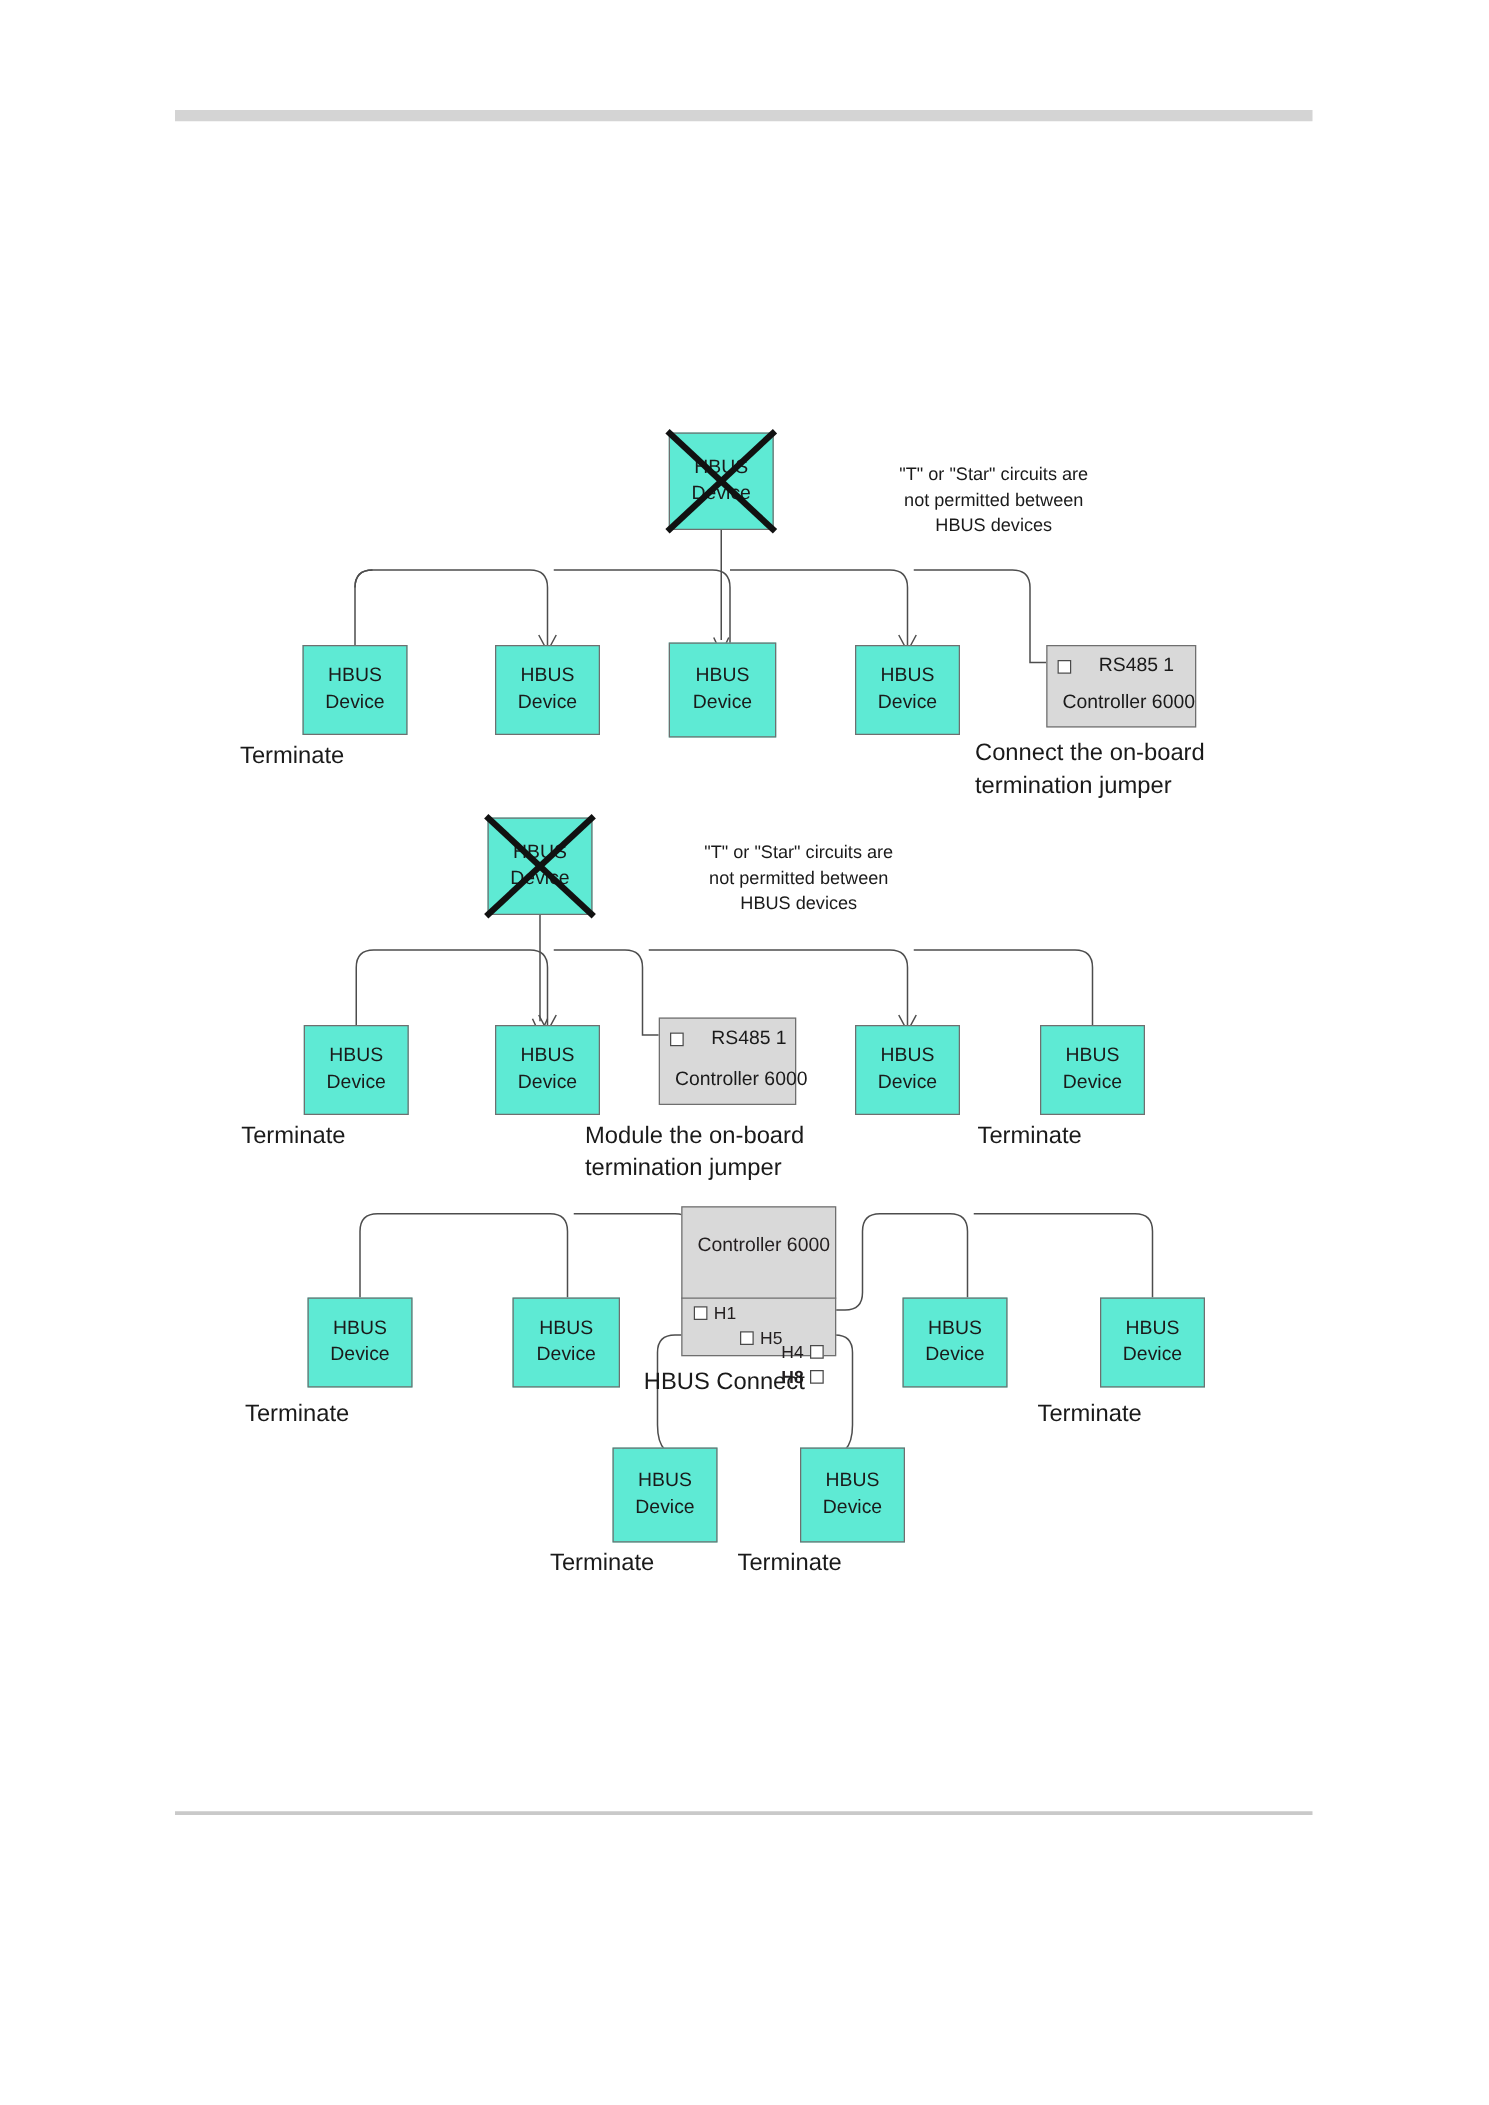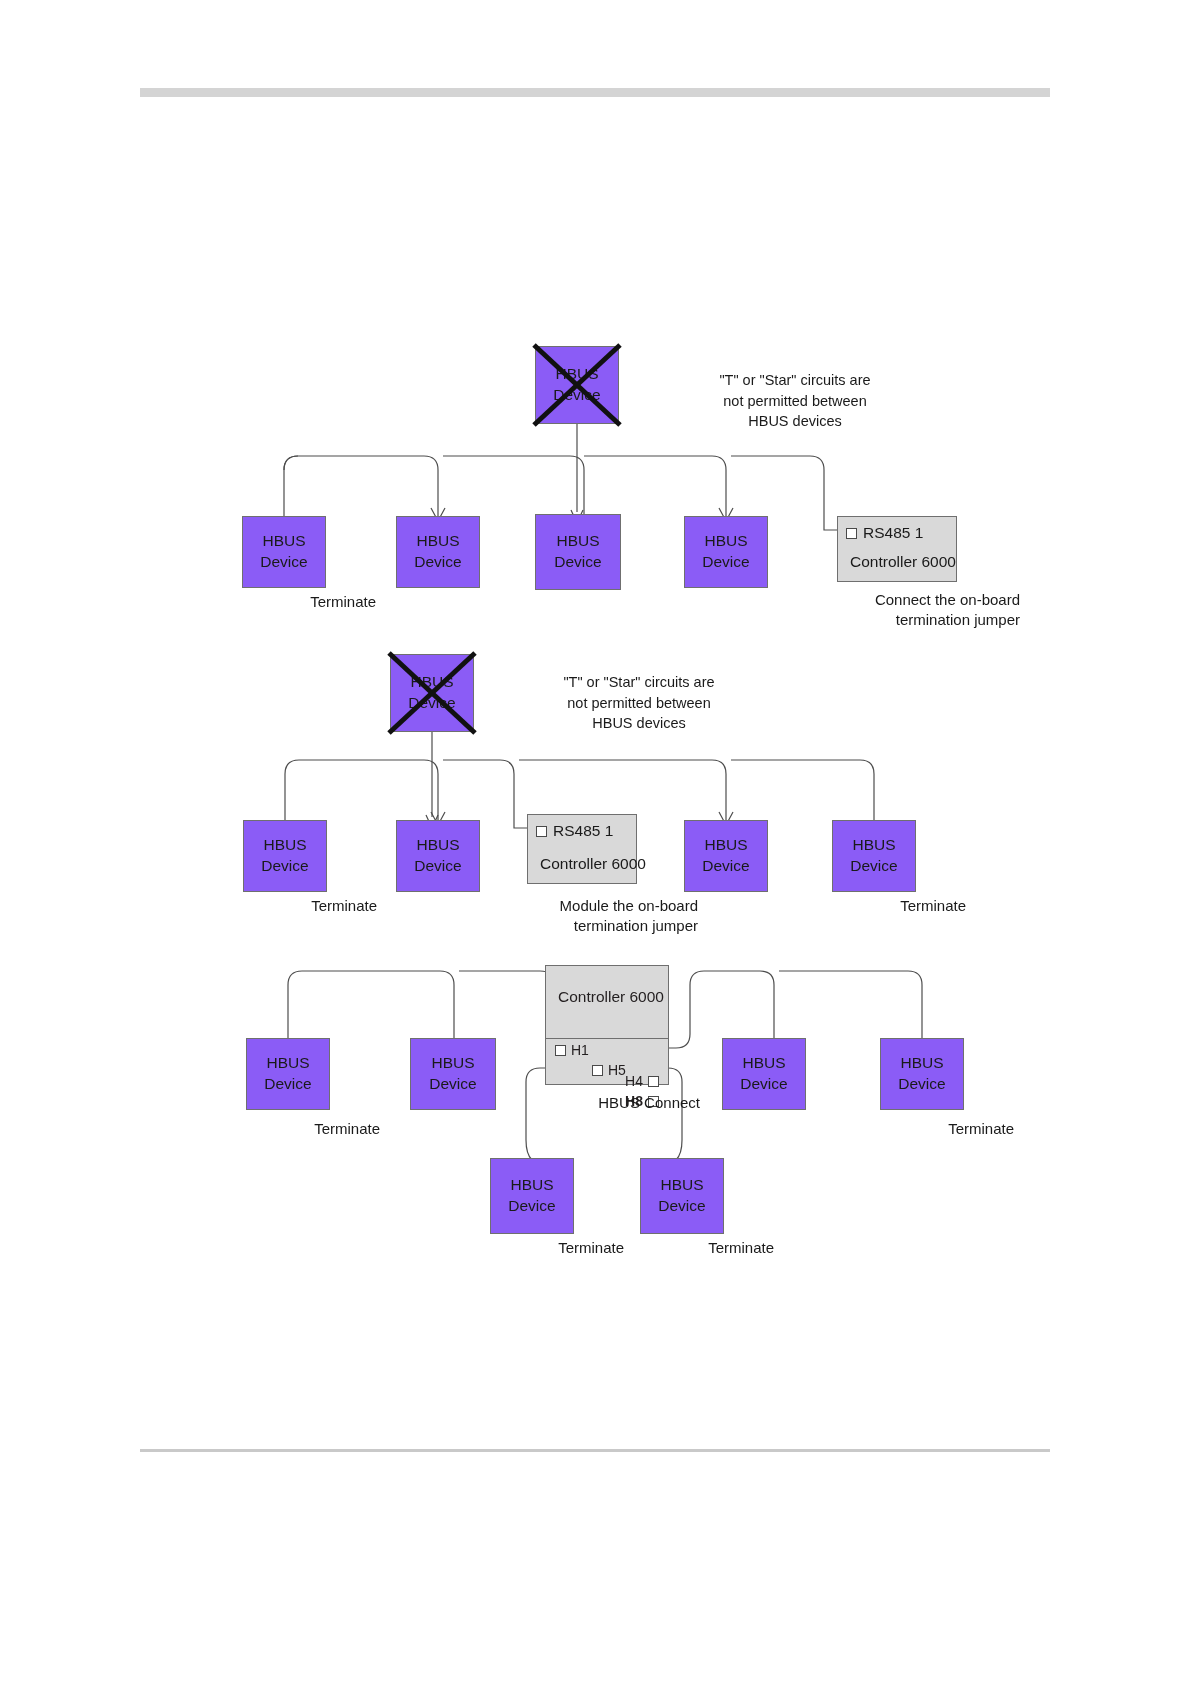--- a/index.html
+++ b/index.html
@@ -12,21 +12,21 @@
   .page{position:absolute;inset:0;}
 
   
   .rule{position:absolute;left:140px;width:910px;background:#d4d4d4;}
   .rule-top{top:88px;height:9px;}
   .rule-bot{top:1449px;height:3px;background:#c9c9c9;}
 
   
   .box{
     position:absolute;
-    background:#8b5cf6;
+    background:#5eead4;
     border:1px solid #6f6f6f;
     box-sizing:border-box;
     display:flex;
     flex-direction:column;
     align-items:center;
     justify-content:center;
     font-size:15.5px;
     line-height:1.33;
     color:#1a1a1a;
     text-align:center;
@@ -37,21 +37,21 @@
     position:absolute;
     background:#d9d9d9;
     border:1px solid #6f6f6f;
     box-sizing:border-box;
     font-size:15.5px;
     color:#1a1a1a;
   }
   .ctrl .port{
     position:absolute;
     left:8px;top:7px;
-    display:flex;align-items:center;gap:6px;
+    display:flex;align-items:center;gap:22px;
     font-size:15.5px;
   }
   .ctrl .ctrl-name{
     position:absolute;
     left:12px;bottom:10px;
     font-size:15.5px;
     white-space:nowrap;
   }
   .term{
     width:11px;height:11px;
@@ -76,24 +76,24 @@
     position:absolute;left:12px;top:22px;font-size:15.5px;white-space:nowrap;
   }
   .pin{
     position:absolute;display:flex;align-items:center;gap:5px;font-size:14px;
   }
   .pin.right{flex-direction:row;margin-top:31px;}
 
   
   .cap{
     position:absolute;
-    font-size:15px;
+    font-size:19px;
     line-height:1.35;
     color:#1a1a1a;
-    text-align:right;
+    text-align:left;
     white-space:nowrap;
   }
   .note{
     position:absolute;
     font-size:14.5px;
     line-height:1.42;
     color:#1a1a1a;
     text-align:center;
   }
 

